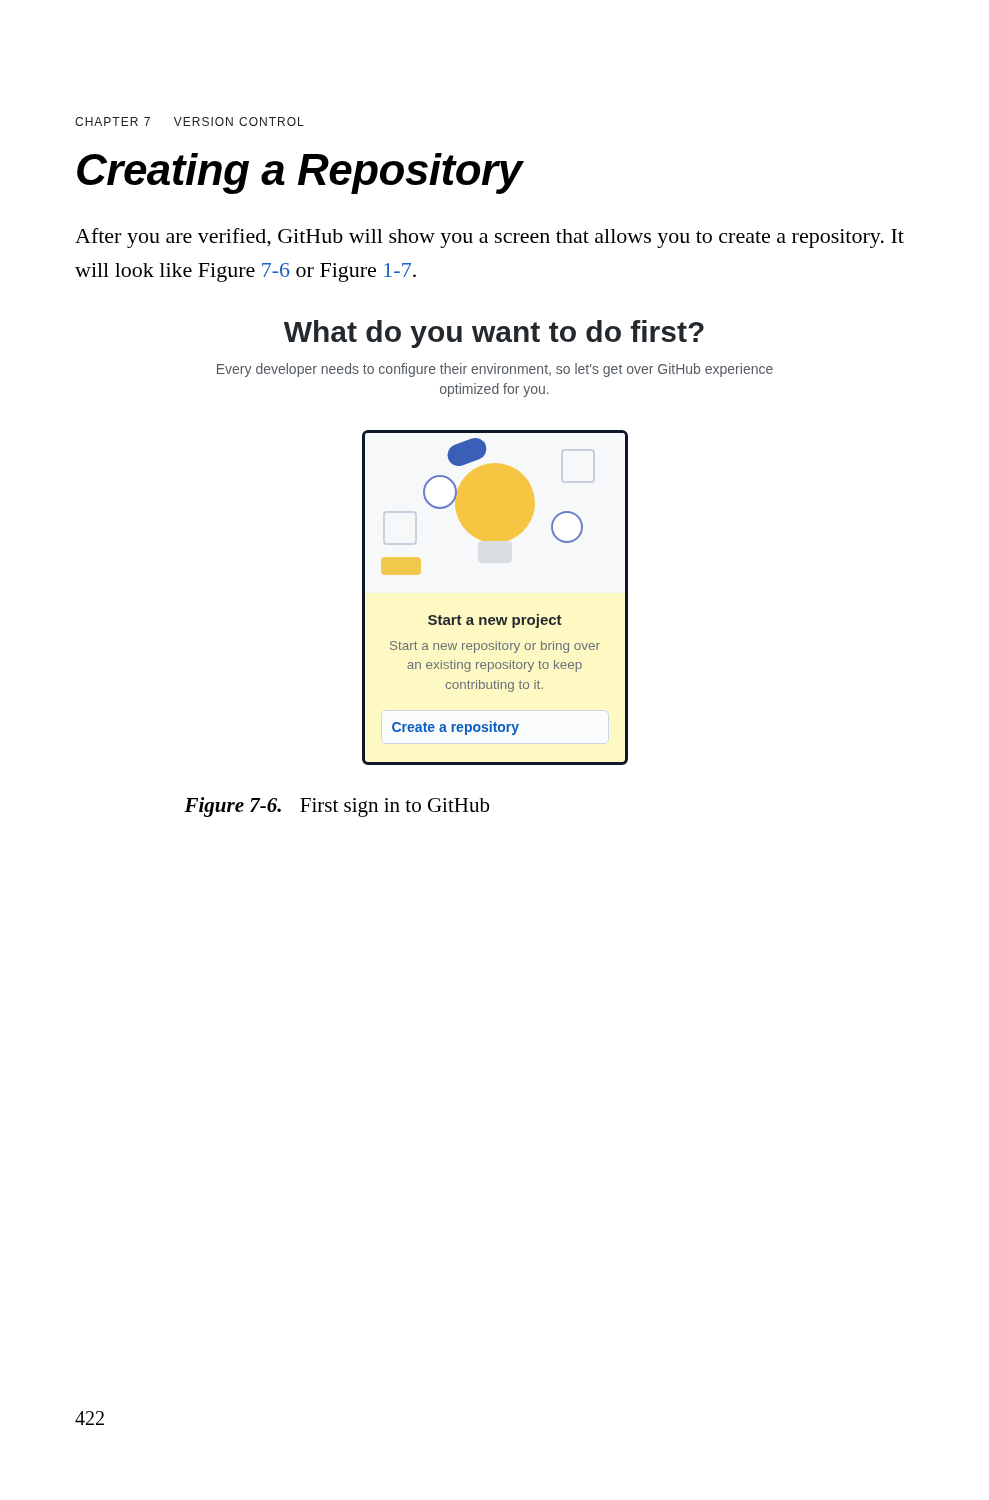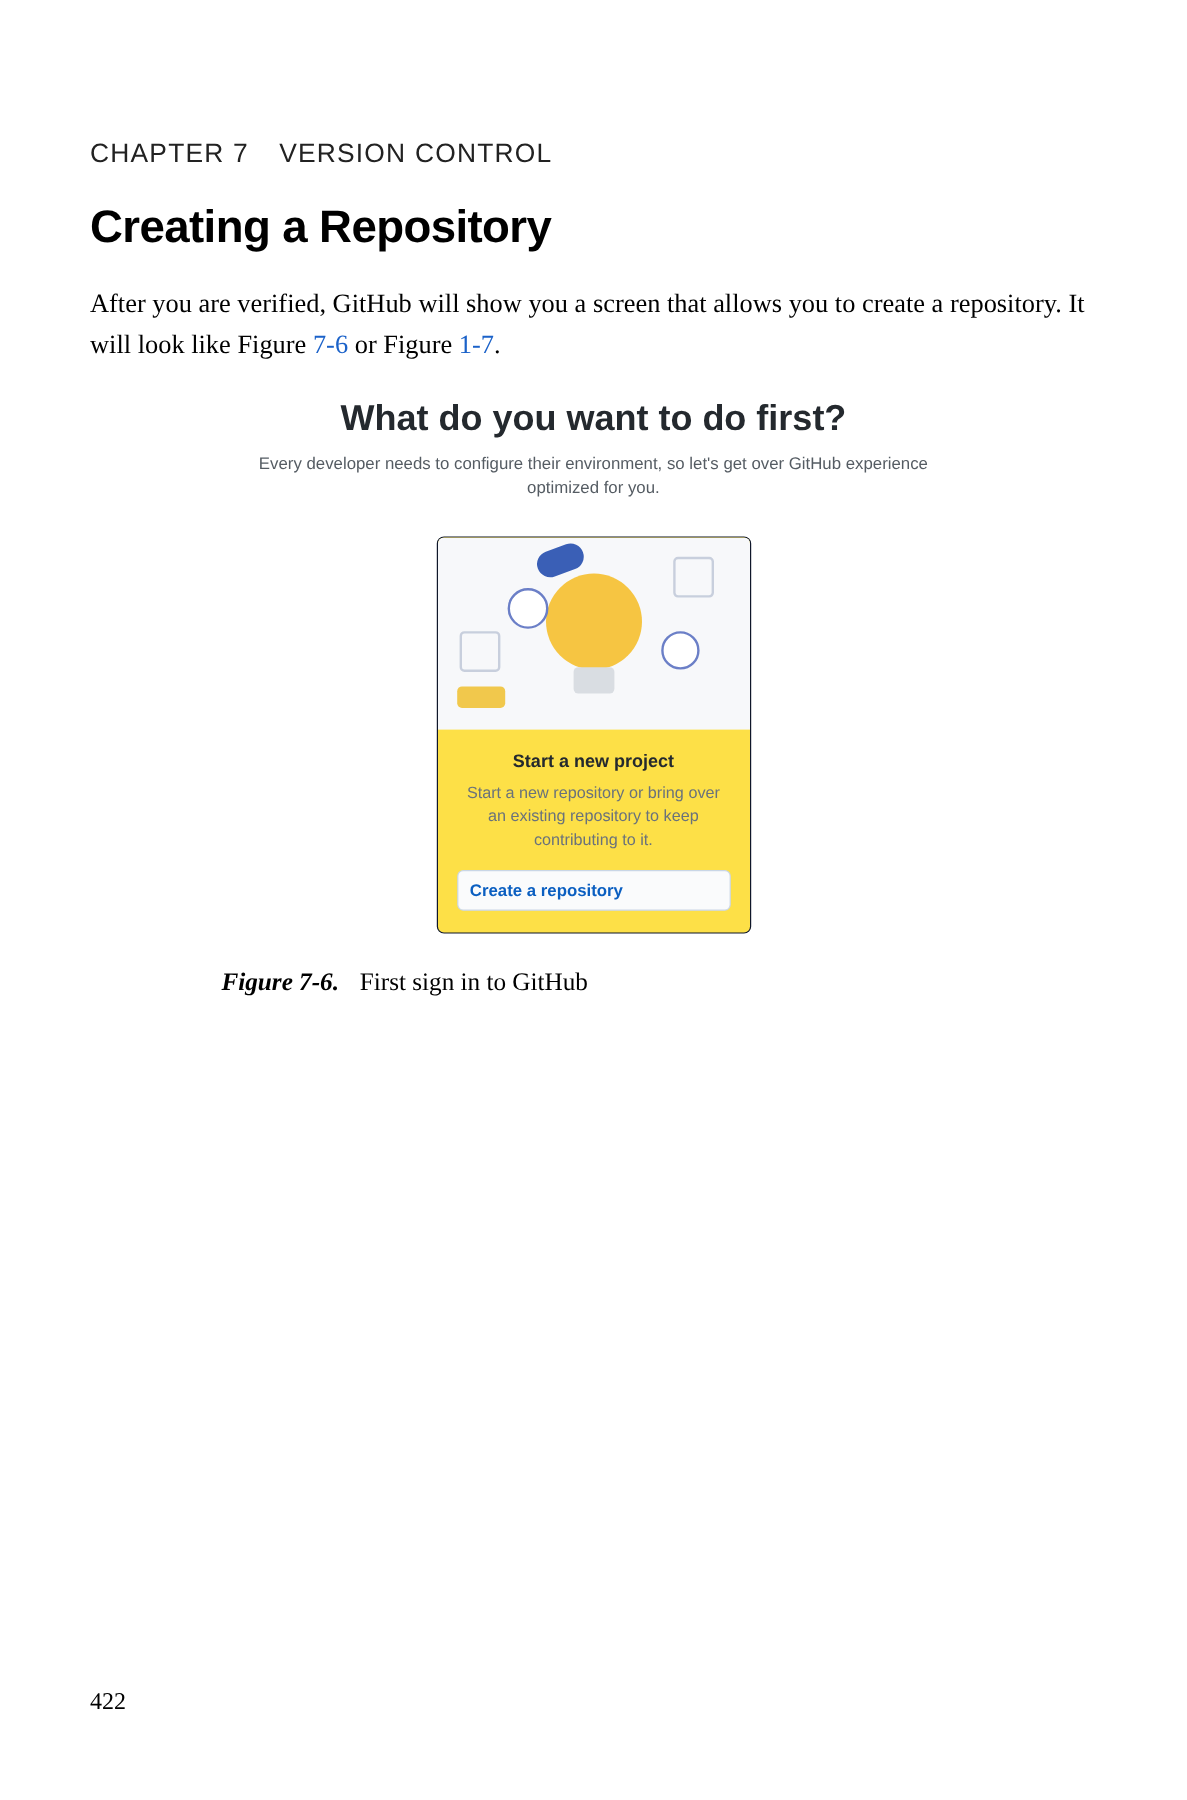--- a/index.html
+++ b/index.html
@@ -11,32 +11,33 @@
   }
   .page {
     width: 989px;
     height: 1500px;
     box-sizing: border-box;
     padding: 115px 75px 60px 75px;
     position: relative;
   }
   .running-head {
     font-family: Arial, Helvetica, sans-serif;
-    font-size: 22px;
+    font-size: 12px;
     letter-spacing: 1px;
     color: #222;
-    margin-bottom: 28px;
+    margin-bottom: 16px;
   }
   .running-head .chapter-num { margin-right: 18px; }
   h1.section-title {
     font-family: Arial, Helvetica, sans-serif;
     font-weight: 800;
-    font-size: 38px;
+    font-size: 44px;
     margin: 0 0 24px 0;
     letter-spacing: -0.5px;
+    font-style: italic;
   }
   p.body {
     font-size: 22px;
     line-height: 1.55;
     margin: 0 0 28px 0;
   }
   a.xref {
     color: #1b62c9;
     text-decoration: none;
   }
@@ -77,23 +78,23 @@
     font-size: 14px;
     color: #555c63;
     text-align: center;
     max-width: 600px;
     margin: 0 auto 30px auto;
     line-height: 1.45;
   }
   .card {
     width: 260px;
     margin: 0 auto;
-    border: 1px solid #0f172a;
+    border: 3px solid #0f172a;
     border-radius: 6px;
-    background: #fde047;
+    background: #fef9c3;
     overflow: hidden;
   }
   .card-illustration {
     height: 160px;
     background: #f7f8fa;
     position: relative;
   }
   .card-body {
     padding: 18px 16px 18px 16px;
     text-align: center;

